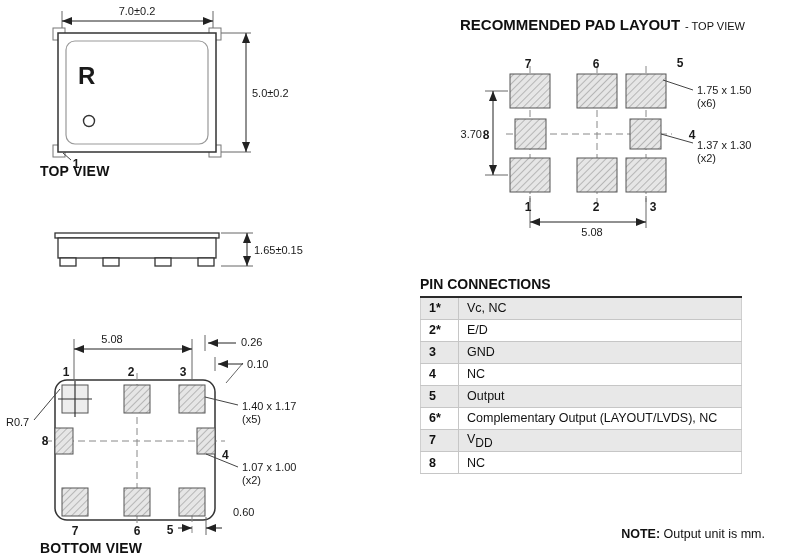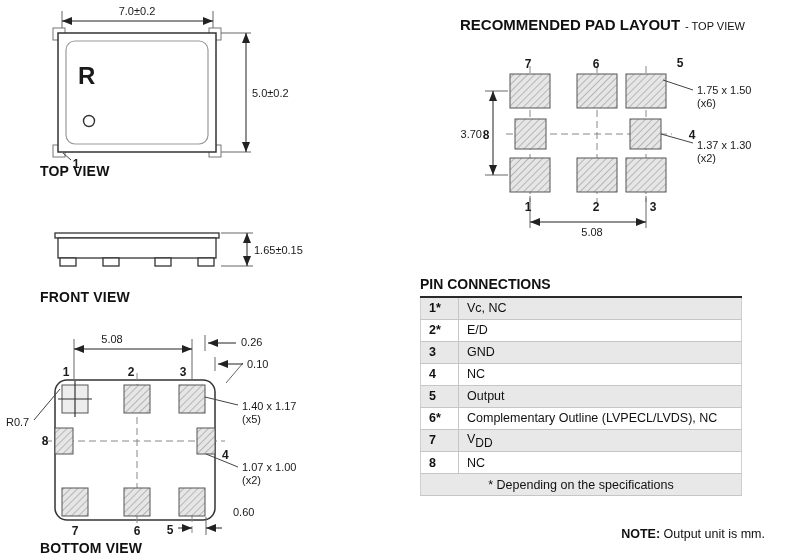--- a/index.html
+++ b/index.html
@@ -76,21 +76,20 @@
       <rect x="155" y="48" width="16" height="8"></rect>
       <rect x="198" y="48" width="16" height="8"></rect>
     </g>
     <g stroke="#666" stroke-width="1" fill="none">
       <line x1="221" y1="23" x2="253" y2="23"></line>
       <line x1="221" y1="56" x2="253" y2="56"></line>
     </g>
     <line x1="247" y1="23" x2="247" y2="56" stroke="#222" stroke-width="1" marker-start="url(#ar2)" marker-end="url(#ar2)"></line>
     <text class="dim" x="254" y="44">1.65±0.15</text>
   </svg>
-  <div class="abs view-title" style="left:40px;top:289px;width:195px">FRONT VIEW</div>
 
   <svg class="abs" style="left:0;top:325px" width="330" height="215">
     <defs>
       <marker id="ar3" markerWidth="10" markerHeight="8" refX="10" refY="4" orient="auto-start-reverse" markerUnits="userSpaceOnUse">
         <path d="M0,0 L10,4 L0,8 Z" fill="#222"></path>
       </marker>
       <pattern id="hatch3" width="5" height="5" patternUnits="userSpaceOnUse" patternTransform="rotate(45)">
         <rect width="5" height="5" fill="#e6e6e6"></rect>
         <line x1="0" y1="0" x2="0" y2="5" stroke="#8f8f8f" stroke-width="1.1"></line>
       </pattern>
@@ -230,32 +229,29 @@
       <tr>
         <td class="pin-col">4</td>
         <td>NC</td>
       </tr>
       <tr class="shaded">
         <td class="pin-col">5</td>
         <td>Output</td>
       </tr>
       <tr>
         <td class="pin-col">6*</td>
-        <td>Complementary Outline (LVPECL/LVDS), NC</td>
+        <td>Complementary Output (LAYOUT/LVDS), NC</td>
       </tr>
       <tr class="shaded">
         <td class="pin-col">7</td>
         <td><span>V</span><sub class="vdd">DD</sub></td>
       </tr>
       <tr>
         <td class="pin-col">8</td>
         <td>NC</td>
-      </tr>
-      <tr>
-        <td class="foot" colspan="2">* Depending on the specifications</td>
       </tr>
     </tbody>
   </table>
 
   <div class="abs note-line" style="left:420px;top:527px;width:345px">
     <span class="lbl">NOTE:</span><span> Output unit is mm.</span>
   </div>
 
 </div>
 

